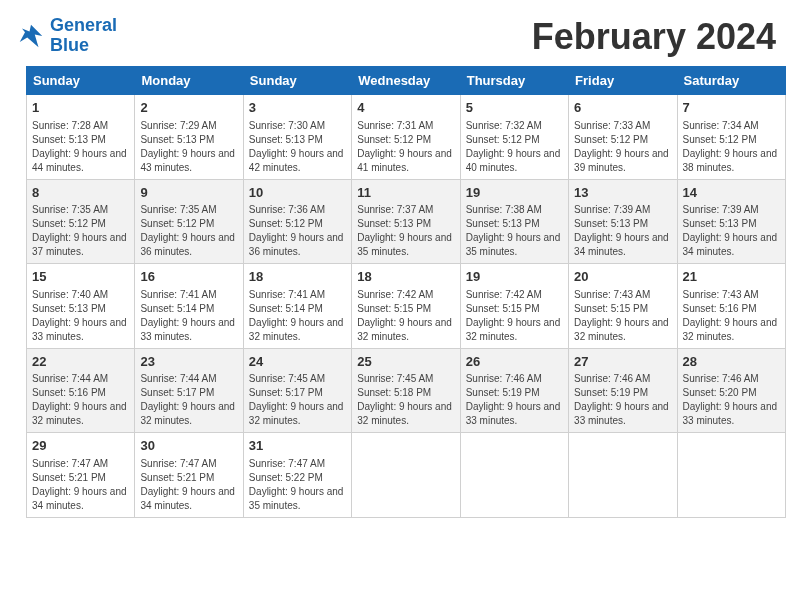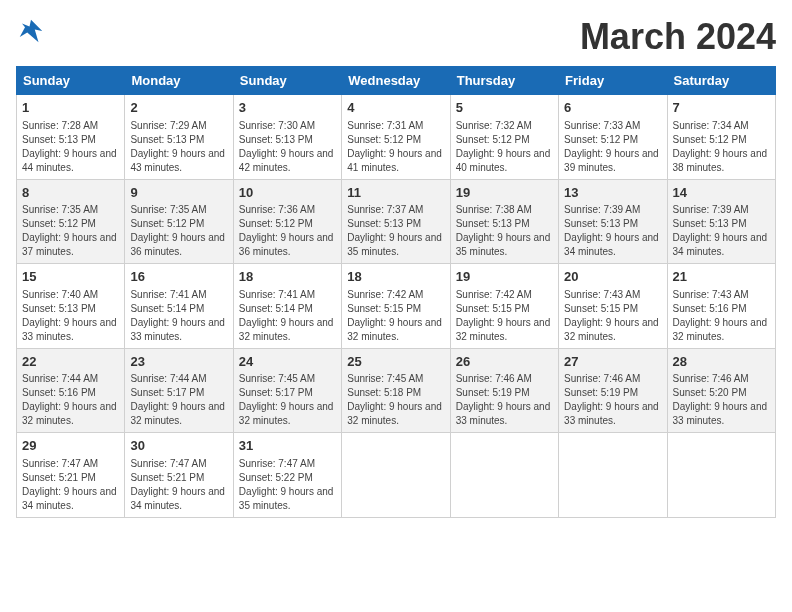--- a/index.html
+++ b/index.html
@@ -42,20 +42,21 @@
       font-weight: bold;
       color: #333;
     }
     .calendar-subtitle {
       font-size: 16px;
       color: #555;
     }
     .calendar {
       width: 100%;
       border-collapse: collapse;
+      margin-left: 10px;
     }
     .calendar thead th {
       background-color: #1a6bb5;
       color: #fff;
       font-size: 13px;
       font-weight: bold;
       padding: 6px 6px;
       text-align: left;
       border: 1px solid #1a6bb5;
     }
@@ -89,23 +90,29 @@
     }
   </style>
 </head>
 <body>
 
 <div class="header-section">
   <div class="logo">
     <svg class="logo-bird" viewBox="0 0 40 40" xmlns="http://www.w3.org/2000/svg">
       <polygon points="20,5 35,20 25,18 30,35 15,22 5,28 12,15 8,10 18,14" fill="#1a6bb5"></polygon>
     </svg>
+    <div>
+      <div class="logo-text">
+        <span>General</span><br>
+        <span>Blue</span>
+      </div>
+    </div>
   </div>
   <div class="title-section">
-    <div class="calendar-title">March 2024</div>
+    <div class="calendar-title">February 2024</div>
   </div>
 </div>
 
 <table class="calendar">
   <thead>
     <tr>
     <th>Sunday</th>
         <th>Monday</th>
         <th>Sunday</th>
         <th>Wednesday</th>

